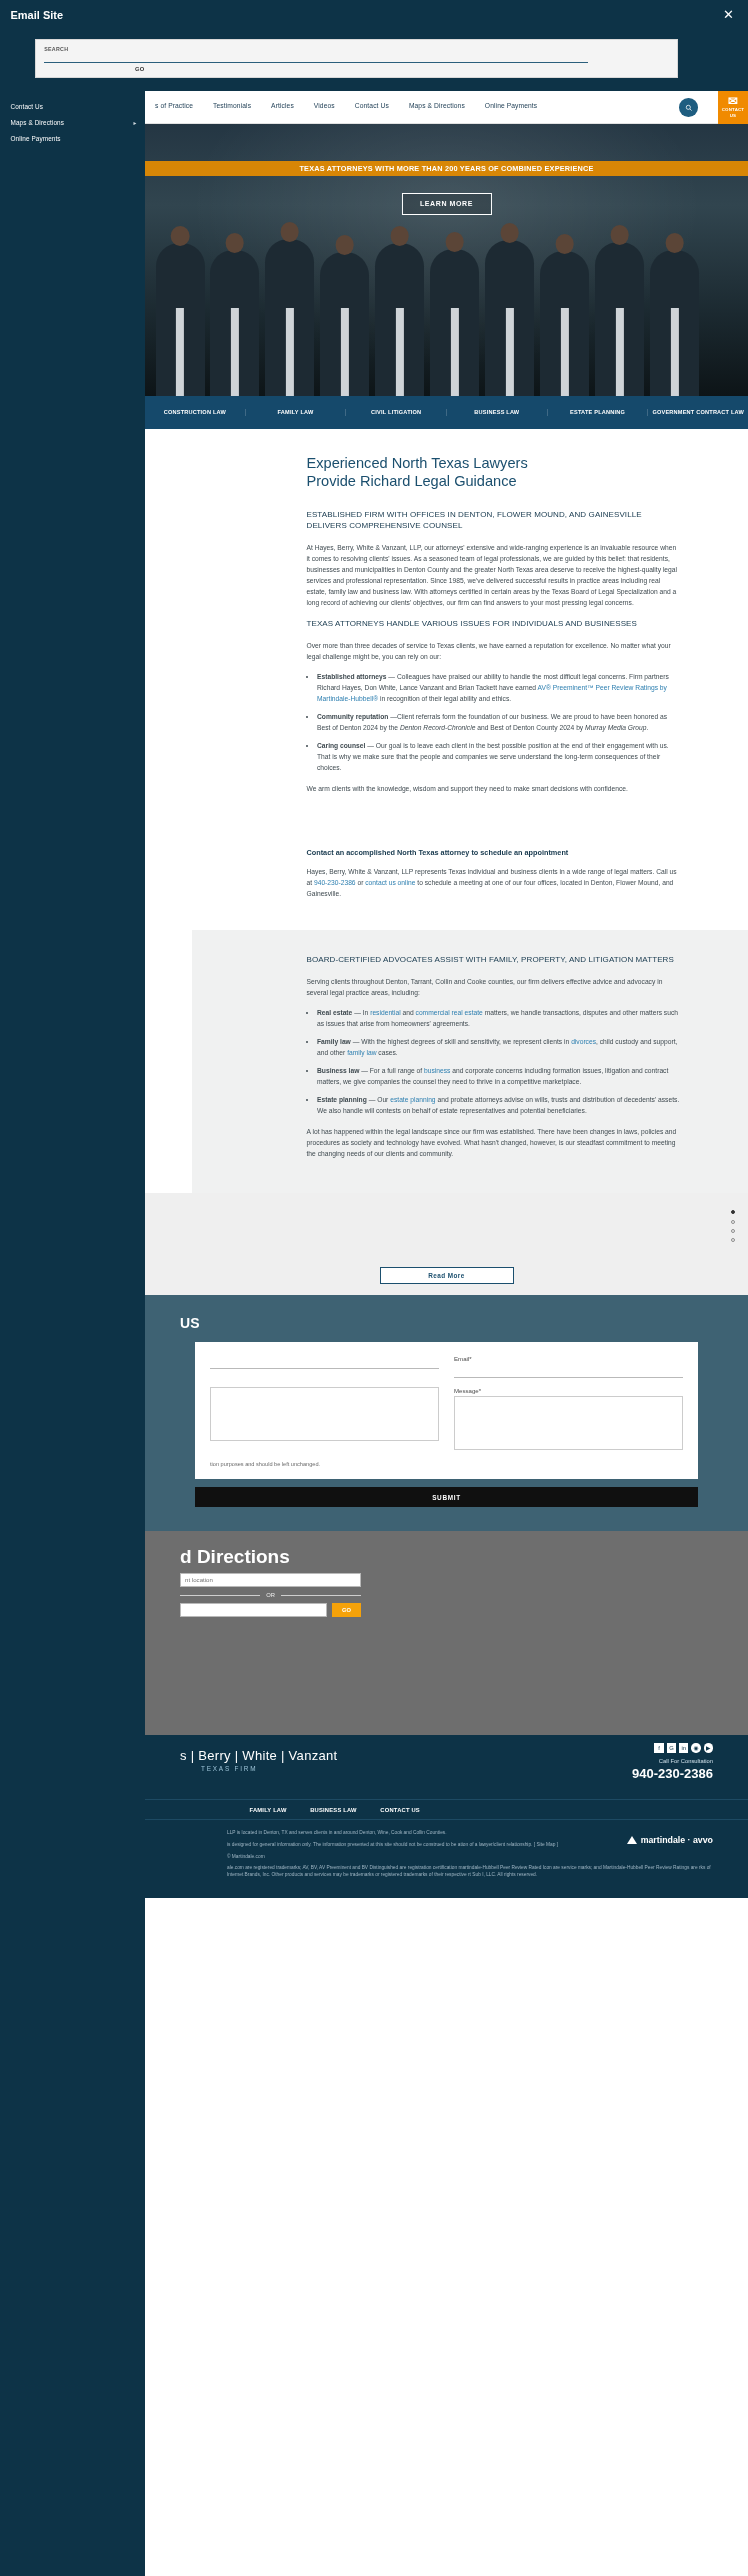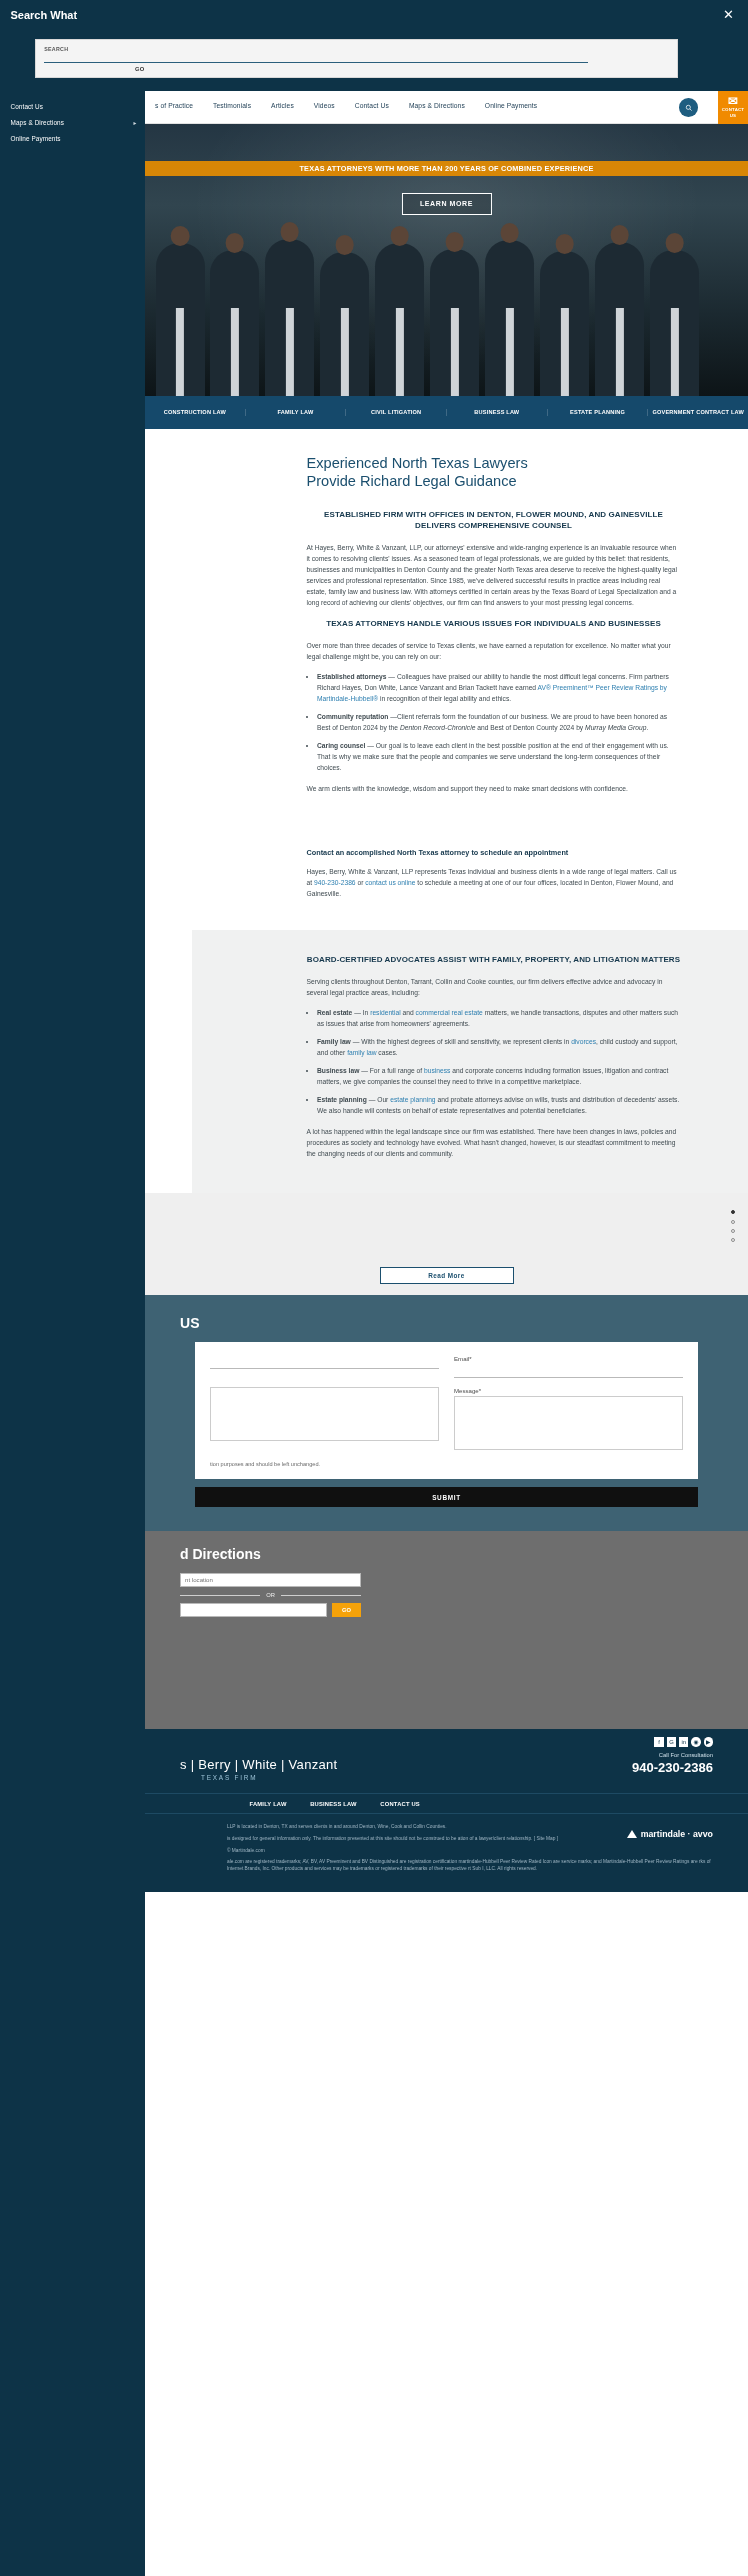--- a/index.html
+++ b/index.html
@@ -132,22 +132,22 @@
   
   .section { position: relative; width: 603px; padding: 0; margin-left: 47px; }
   .wrap { width: 374px; margin: 0 auto; }
 
   .sec-white { background: #ffffff; padding: 24.6px 0 23.4px; }
   h1.page-h {
     font-size: 14.6px; color: #1b4f6e; font-weight: normal; line-height: 18.7px;
     margin-bottom: 17.5px;
   }
   h2.sub-h {
-    font-size: 8px; color: #16384d; font-weight: bold; line-height: 11.7px;
-    letter-spacing: 0.1px; margin-bottom: 10.5px; text-transform: uppercase; text-align: center;
+    font-size: 8px; color: #16384d; font-weight: normal; line-height: 11.7px;
+    letter-spacing: 0.1px; margin-bottom: 10.5px; text-transform: uppercase;
   }
   p.body {
     font-size: 6.7px; color: #3f4a50; line-height: 11px; margin-bottom: 9.4px;
   }
   ul.body-list { margin: 0 0 9.4px 10.5px; }
   ul.body-list li { font-size: 6.7px; color: #3f4a50; line-height: 11px; margin-bottom: 7px; }
   a.inl { color: #2d7fb0; text-decoration: none; }
   em { font-style: italic; }
 
   .sec-gray { background: #f0f1f1; padding: 23.4px 0 24.6px; }
@@ -198,39 +198,39 @@
   }
   .f-note { font-size: 5.6px; color: #6b6b6b; margin-top: 5.8px; }
   .submit-btn {
     width: 503px; margin: 8.2px auto 0; height: 20px; background: #101010; color: #fff;
     font-size: 6.4px; font-weight: bold; letter-spacing: 0.7px; border: none;
     display: block; cursor: pointer;
   }
 
   
   .maps-sec { position: relative; width: 603px; background: #6e6e6e; padding: 15px 0 0; }
-  .maps-sec h2 { font-size: 14px; color: #ffffff; font-weight: bold; margin: 0 0 9.4px 35px; }
+  .maps-sec h2 { font-size: 19px; color: #ffffff; font-weight: bold; margin: 0 0 9.4px 35px; }
   .map-ctrl { position: absolute; left: 35px; top: 42px; width: 181px; }
   .map-input {
     width: 181px; height: 14px; border: 0.6px solid #b9b9b9; background: #fff;
     font-size: 6.1px; padding: 0 4.1px; outline: none;
   }
   .or-row { display: flex; align-items: center; gap: 5.8px; margin: 5.3px 0; }
   .or-row .line { flex: 1; height: 0.6px; background: #cfcfcf; }
   .or-row .or { font-size: 5.8px; color: #efefef; }
   .map-input2 { width: 147px; height: 14px; border: 0.6px solid #b9b9b9; background: #fff; font-size: 6.1px; padding: 0 4.1px; outline: none; }
   .go-btn {
     position: absolute; right: 0; top: 0; width: 29px; height: 14px; background: #f5a20a;
     color: #fff; border: none; font-size: 5.8px; font-weight: bold; cursor: pointer;
   }
   .map-canvas { width: 603px; height: 158px; background: #6e6e6e; }
 
   
   .footer { position: relative; width: 603px; background: #0d3347; padding: 15px 0 0; }
-  .logo-block { position: absolute; left: 35px; top: 28px; color: #fff; }
+  .logo-block { position: absolute; left: 35px; top: 13px; color: #fff; }
   .logo-block .lg1 { font-size: 13px; letter-spacing: 0.3px; }
   .logo-block .lg2 { font-size: 6.4px; color: #9ec4d8; letter-spacing: 1.8px; margin-top: 2.3px; margin-left: 21px; }
   .phone-block { position: absolute; right: 35px; top: 23.4px; text-align: right; color: #fff; }
   .phone-block .cfc { font-size: 5.8px; color: #cfe0ea; margin-bottom: 1.8px; }
   .phone-block .num { font-size: 13px; font-weight: bold; }
   .social { position: absolute; right: 35px; top: 8.2px; display: flex; gap: 2.9px; }
   .social i {
     width: 9.4px; height: 9.4px; background: #fff; color: #0d3347; font-size: 5.8px;
     display: flex; align-items: center; justify-content: center; font-style: normal; cursor: pointer;
   }
@@ -465,21 +465,21 @@
   <div class="rail-item" style="top:28px;">
     <span>Maps &amp; Directions</span>
     <span class="chev">▸</span>
   </div>
   <div class="rail-item" style="top:44px;">
     <span>Online Payments</span>
   </div>
 </div>
 
 <div class="search-overlay">
-  <div class="title">Search What</div>
+  <div class="title">Email Site</div>
   <div class="close-x">✕</div>
   <div class="search-box">
     <div class="label">SEARCH</div>
     <input class="search-input" type="text" value="" style="">
     <div class="search-go">GO</div>
   </div>
 </div>
 
 
 </body></html>

